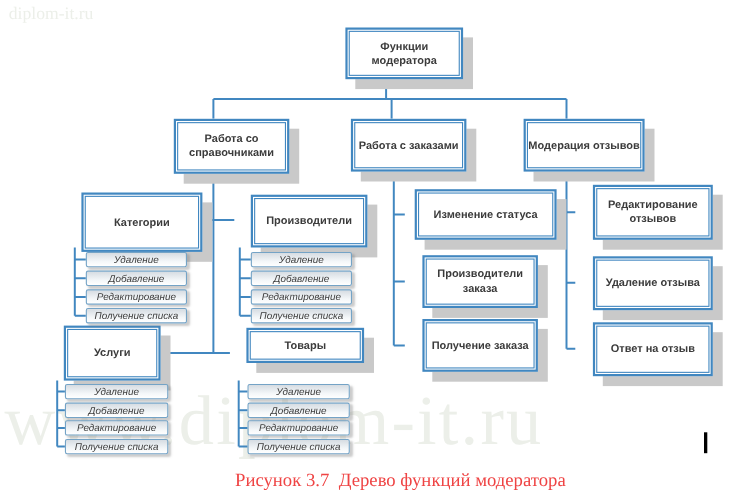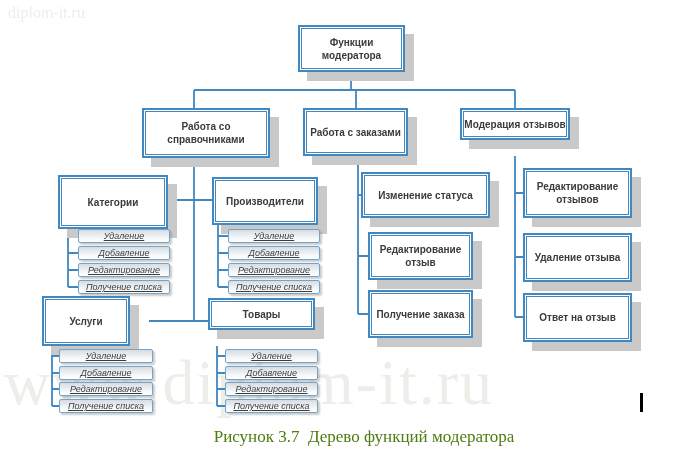--- a/index.html
+++ b/index.html
@@ -13,38 +13,38 @@
   }
   .wm-top { left:8px; top:4px; font-size:16px; }
   .wm-big { left:4px; top:346px; font-size:64px; letter-spacing:2px; }
   svg.connectors { position:absolute; left:0; top:0; z-index:1; }
   .node {
     position:absolute; z-index:2; box-sizing:border-box;
     background:#ffffff; border:2px solid #4187c0;
     box-shadow:9px 9px 0 #c9c9c9;
     display:flex; align-items:center; justify-content:center;
     text-align:center; font-weight:bold; font-size:10px; line-height:1.3;
-    color:#3b3b3b; padding:2px;
+    color:#3b3b3b; padding:2px;margin-left:16px;
   }
   .node::after {
     content:""; position:absolute; inset:1px;
     border:1px solid #4187c0; pointer-events:none;
   }
   .leaf {
     position:absolute; z-index:2; box-sizing:border-box;
     height:14px; border:1px solid #74a3c6; border-radius:2px;
     background:linear-gradient(180deg,#d6dce2 0%,#f4f7f9 65%,#ffffff 100%);
     box-shadow:2px 2px 2px rgba(125,125,125,0.40);
     display:flex; align-items:center; justify-content:center;
-    font-style:italic; font-size:9px; color:#3c3c3c; white-space:nowrap;text-decoration:underline;
+    font-style:italic; font-size:9px; color:#3c3c3c; white-space:nowrap;
   }
   .caption {
     position:absolute; left:45px; right:0; top:427px; z-index:2;
     text-align:center; font-family:"Liberation Serif", serif;
-    font-size:17px; color:#4d7c0f; white-space:pre;
+    font-size:17px; color:#ef4444; white-space:pre;
   }
   .cursor { position:absolute; left:640px; top:393px; width:3px; height:19px; background:#000; z-index:2; }
 </style>
 </head>
 <body>
 
 <div class="stage">
 
   <div class="wm wm-top">diplom-it.ru</div>
   <div class="wm wm-big">www.diplom-it.ru</div>
@@ -56,23 +56,23 @@
       M68 225 V287 M68 236 H78 M68 253 H78 M68 270 H78 M68 287 H78
       M218 225 V287 M218 236 H228 M218 253 H228 M218 270 H228 M218 287 H228
       M52 346 V406 M52 356 H59 M52 373 H59 M52 389 H59 M52 406 H59
       M217 346 V406 M217 356 H225 M217 373 H225 M217 389 H225 M217 406 H225
       M358 156 V314 M358 195 H368 M358 256 H368 M358 314 H368
       M515 156 V317 M515 193 H523 M515 257 H523 M515 317 H523"></path>
   </svg>
 
   <div class="node" style="left:298px;top:25px;width:107px;height:47px">Функции модератора</div>
 
-  <div class="node" style="left:142px;top:108px;width:128px;height:50px">Работа со справочниками</div>
+  <div class="node" style="left:142px;top:108px;width:105px;height:50px">Работа со справочниками</div>
   <div class="node" style="left:303px;top:108px;width:105px;height:48px">Работа с заказами</div>
-  <div class="node" style="left:460px;top:108px;width:110px;height:32px">Модерация отзывов</div>
+  <div class="node" style="left:460px;top:108px;width:110px;height:48px">Модерация отзывов</div>
 
   <div class="node" style="left:58px;top:175px;width:110px;height:54px">Категории</div>
   <div class="node" style="left:212px;top:177px;width:106px;height:48px">Производители</div>
   <div class="node" style="left:42px;top:296px;width:88px;height:50px">Услуги</div>
   <div class="node" style="left:208px;top:298px;width:107px;height:32px">Товары</div>
 
   <div class="leaf" style="left:78px;top:229px;width:92px">Удаление</div>
   <div class="leaf" style="left:78px;top:246px;width:92px">Добавление</div>
   <div class="leaf" style="left:78px;top:263px;width:92px">Редактирование</div>
   <div class="leaf" style="left:78px;top:280px;width:92px">Получение списка</div>
@@ -86,21 +86,21 @@
   <div class="leaf" style="left:59px;top:366px;width:94px">Добавление</div>
   <div class="leaf" style="left:59px;top:382px;width:94px">Редактирование</div>
   <div class="leaf" style="left:59px;top:399px;width:94px">Получение списка</div>
 
   <div class="leaf" style="left:225px;top:349px;width:93px">Удаление</div>
   <div class="leaf" style="left:225px;top:366px;width:93px">Добавление</div>
   <div class="leaf" style="left:225px;top:382px;width:93px">Редактирование</div>
   <div class="leaf" style="left:225px;top:399px;width:93px">Получение списка</div>
 
   <div class="node" style="left:361px;top:172px;width:129px;height:46px">Изменение статуса</div>
-  <div class="node" style="left:368px;top:232px;width:105px;height:48px">Редактирование отзыв</div>
+  <div class="node" style="left:368px;top:232px;width:105px;height:48px">Производители заказа</div>
   <div class="node" style="left:368px;top:290px;width:105px;height:48px">Получение заказа</div>
 
   <div class="node" style="left:523px;top:168px;width:109px;height:50px">Редактирование отзывов</div>
   <div class="node" style="left:523px;top:233px;width:109px;height:49px">Удаление отзыва</div>
   <div class="node" style="left:523px;top:293px;width:109px;height:49px">Ответ на отзыв</div>
 
   <div class="cursor"></div>
 
   <div class="caption">Рисунок 3.7  Дерево функций модератора</div>
 </div>

